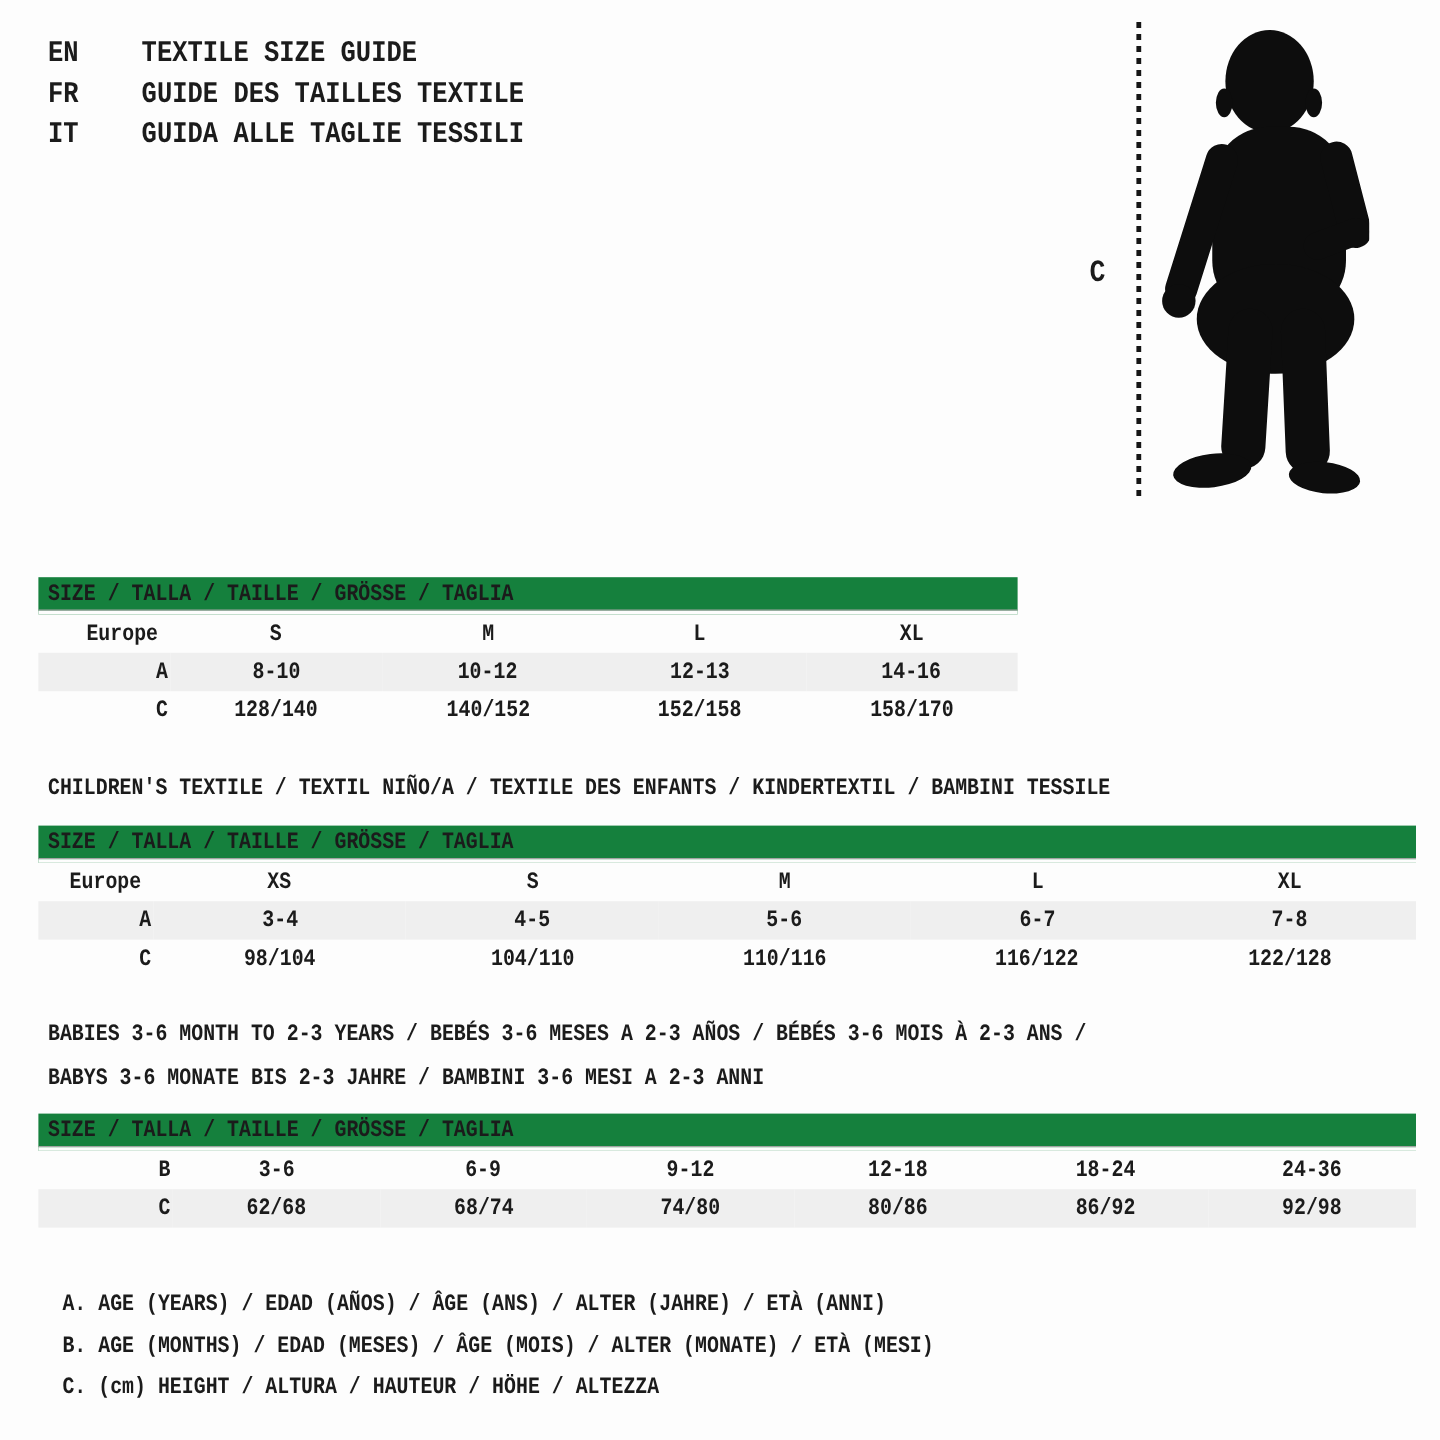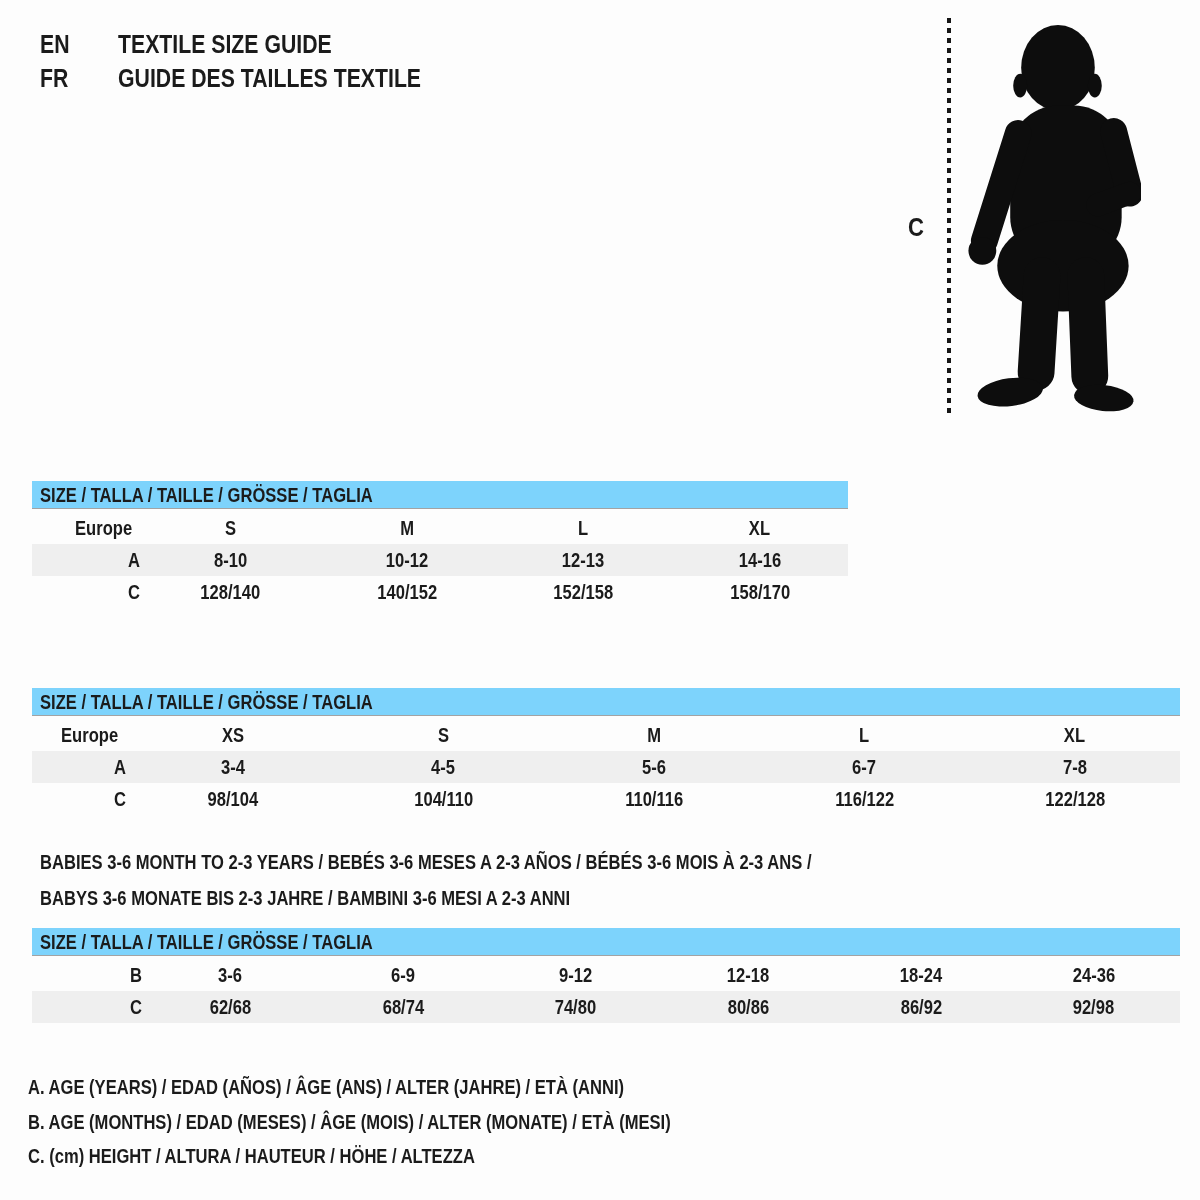--- a/index.html
+++ b/index.html
@@ -5,21 +5,21 @@
   html,body{margin:0;padding:0;}
   body{
     width:1200px;height:1200px;
     background:#fdfdfd;
     font-family:"Liberation Sans", sans-serif;
     font-weight:700;
     color:#1b1b1b;
     position:relative;
     overflow:hidden;
   }
-  .canvas{position:absolute;inset:0;}
+  .canvas{position:absolute;inset:0;font-family:Liberation Mono, monospace;}
   
   .cx{display:inline-block;transform:scaleX(.85);transform-origin:0 50%;white-space:nowrap;}
   .cx.center{transform-origin:50% 50%;}
 
   
   .lang-block{position:absolute;left:40px;top:28px;}
   .lang-row{display:flex;line-height:33.5px;font-size:25px;}
   .lang-code{width:78px;}
 
   
@@ -35,53 +35,57 @@
   .sec-title.two-line{line-height:35.5px;}
 
   
   table.sg{
     position:absolute;
     border-collapse:separate;border-spacing:0;
     table-layout:fixed;
     font-size:19.5px;
   }
   table.sg th{
-    background:#7dd3fc;
+    background:#15803d;
     height:28px;
     text-align:left;
     font-weight:700;
     padding:0 0 0 8px;
     box-shadow:inset 0 -1px 0 #a3a3a3;
     border-bottom:3px solid #fdfdfd;
     margin-left:36px;
   }
   table.sg td{
     height:32px;
     text-align:center;
     padding:0;
   }
   table.sg td.lbl{text-align:right;padding-left:8px;}
   tr.shaded td{background:#efefef;}
 
   
-  .legend{position:absolute;left:28px;top:1070px;font-size:19.5px;line-height:34.5px;}
+  .legend{position:absolute;left:52px;top:1070px;font-size:19.5px;line-height:34.5px;}
 </style>
 </head>
 <body>
 
 <div class="canvas">
 
   <div class="lang-block">
     <div class="lang-row">
       <span class="lang-code"><span class="cx">EN</span></span>
       <span class="cx">TEXTILE SIZE GUIDE</span>
     </div>
     <div class="lang-row">
       <span class="lang-code"><span class="cx">FR</span></span>
       <span class="cx">GUIDE DES TAILLES TEXTILE</span>
+    </div>
+    <div class="lang-row">
+      <span class="lang-code"><span class="cx">IT</span></span>
+      <span class="cx">GUIDA ALLE TAGLIE TESSILI</span>
     </div>
   </div>
 
   <div class="measure-line"></div>
   <div class="c-label"><span class="cx">C</span></div>
   <svg class="silhouette" viewBox="0 0 175 400" aria-hidden="true">
     <g fill="#0d0d0d" stroke="#0d0d0d">
       <ellipse cx="92" cy="46" rx="37" ry="43" stroke="none"></ellipse>
       <ellipse cx="54" cy="64" rx="7" ry="12" stroke="none"></ellipse>
       <ellipse cx="129" cy="64" rx="7" ry="12" stroke="none"></ellipse>
@@ -129,20 +133,23 @@
       <tr>
         <td class="lbl"><span class="cx">C</span></td>
         <td><span class="cx center">128/140</span></td>
         <td><span class="cx center">140/152</span></td>
         <td><span class="cx center">152/158</span></td>
         <td><span class="cx center">158/170</span></td>
       </tr>
     </tbody>
   </table>
 
+  <div class="sec-title" style="top:645px;">
+    <span class="cx">CHILDREN'S TEXTILE / TEXTIL NIÑO/A / TEXTILE DES ENFANTS / KINDERTEXTIL / BAMBINI TESSILE</span>
+  </div>
   <table class="sg" style="left:32px;top:688px;width:1148px;">
     <colgroup>
         <col style="width:96px">
         <col>
         <col>
         <col>
         <col>
         <col>
       </colgroup>
     <thead>

